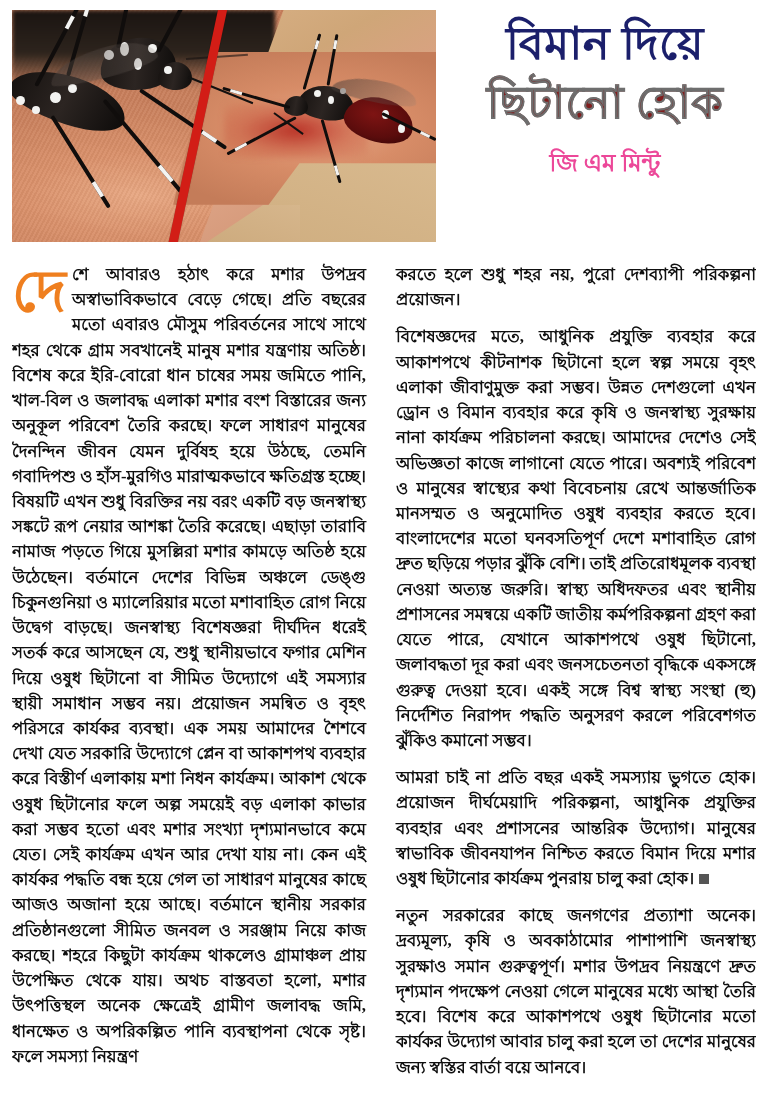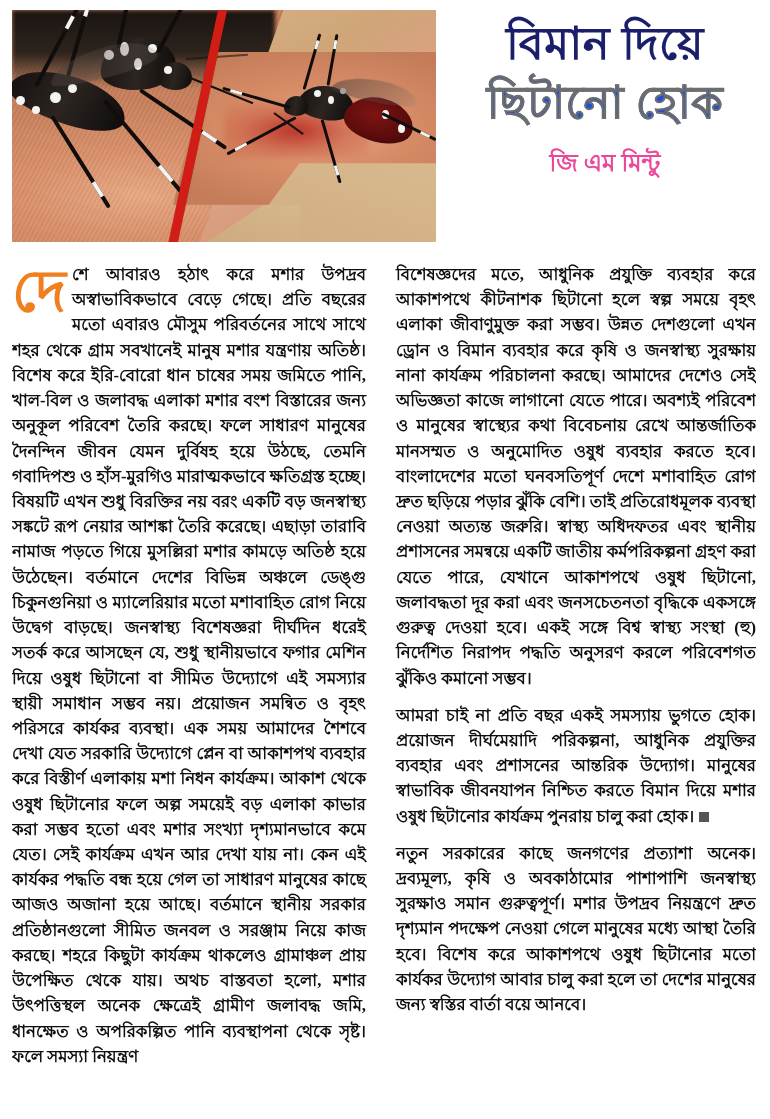--- a/index.html
+++ b/index.html
@@ -188,21 +188,21 @@
     color: #1b1f6b;
     font-size: 45px;
     margin: 2px 0 0 0;
   }
   .hl-2 {
     color: #111111;
     font-size: 45px;
     margin: 6px 0 0 0;
   }
   .hl-3 {
-    color: #1d4ed8;
+    color: #7f1d1d;
     font-size: 45px;
     margin: 6px 0 0 0;
     -webkit-text-stroke: 0.6px #6e6e6e;
   }
   .byline {
     margin-top: 14px;
     font-size: 24px;
     font-weight: 700;
     color: #ec4899;
   }
@@ -361,19 +361,20 @@
 
   <div class="columns">
 
     <div class="col col-left">
       <p><span class="dropcap">দে</span><span>শে আবারও হঠাৎ করে মশার উপদ্রব অস্বাভাবিকভাবে বেড়ে গেছে। প্রতি বছরের মতো এবারও মৌসুম পরিবর্তনের সাথে সাথে শহর থেকে গ্রাম সবখানেই মানুষ মশার যন্ত্রণায় অতিষ্ঠ। বিশেষ করে ইরি-বোরো ধান চাষের সময় জমিতে পানি, খাল-বিল ও জলাবদ্ধ এলাকা মশার বংশ বিস্তারের জন্য অনুকূল পরিবেশ তৈরি করছে। ফলে সাধারণ মানুষের দৈনন্দিন জীবন যেমন দুর্বিষহ হয়ে উঠছে, তেমনি গবাদিপশু ও হাঁস-মুরগিও মারাত্মকভাবে ক্ষতিগ্রস্ত হচ্ছে। বিষয়টি এখন শুধু বিরক্তির নয় বরং একটি বড় জনস্বাস্থ্য সঙ্কটে রূপ নেয়ার আশঙ্কা তৈরি করেছে। এছাড়া তারাবি নামাজ পড়তে গিয়ে মুসল্লিরা মশার কামড়ে অতিষ্ঠ হয়ে উঠেছেন। বর্তমানে দেশের বিভিন্ন অঞ্চলে ডেঙ্গু চিকুনগুনিয়া ও ম্যালেরিয়ার মতো মশাবাহিত রোগ নিয়ে উদ্বেগ বাড়ছে। জনস্বাস্থ্য বিশেষজ্ঞরা দীর্ঘদিন ধরেই সতর্ক করে আসছেন যে, শুধু স্থানীয়ভাবে ফগার মেশিন দিয়ে ওষুধ ছিটানো বা সীমিত উদ্যোগে এই সমস্যার স্থায়ী সমাধান সম্ভব নয়। প্রয়োজন সমন্বিত ও বৃহৎ পরিসরে কার্যকর ব্যবস্থা। এক সময় আমাদের শৈশবে দেখা যেত সরকারি উদ্যোগে প্লেন বা আকাশপথ ব্যবহার করে বিস্তীর্ণ এলাকায় মশা নিধন কার্যক্রম। আকাশ থেকে ওষুধ ছিটানোর ফলে অল্প সময়েই বড় এলাকা কাভার করা সম্ভব হতো এবং মশার সংখ্যা দৃশ্যমানভাবে কমে যেত। সেই কার্যক্রম এখন আর দেখা যায় না। কেন এই কার্যকর পদ্ধতি বন্ধ হয়ে গেল তা সাধারণ মানুষের কাছে আজও অজানা হয়ে আছে। বর্তমানে স্থানীয় সরকার প্রতিষ্ঠানগুলো সীমিত জনবল ও সরঞ্জাম নিয়ে কাজ করছে। শহরে কিছুটা কার্যক্রম থাকলেও গ্রামাঞ্চল প্রায় উপেক্ষিত থেকে যায়। অথচ বাস্তবতা হলো, মশার উৎপত্তিস্থল অনেক ক্ষেত্রেই গ্রামীণ জলাবদ্ধ জমি, ধানক্ষেত ও অপরিকল্পিত পানি ব্যবস্থাপনা থেকে সৃষ্ট। ফলে সমস্যা নিয়ন্ত্রণ</span></p>
     </div>
 
     <div class="col-gap"></div>
 
     <div class="col col-right">
+      <p>করতে হলে শুধু শহর নয়, পুরো দেশব্যাপী পরিকল্পনা প্রয়োজন।</p>
       <p>বিশেষজ্ঞদের মতে, আধুনিক প্রযুক্তি ব্যবহার করে আকাশপথে কীটনাশক ছিটানো হলে স্বল্প সময়ে বৃহৎ এলাকা জীবাণুমুক্ত করা সম্ভব। উন্নত দেশগুলো এখন ড্রোন ও বিমান ব্যবহার করে কৃষি ও জনস্বাস্থ্য সুরক্ষায় নানা কার্যক্রম পরিচালনা করছে। আমাদের দেশেও সেই অভিজ্ঞতা কাজে লাগানো যেতে পারে। অবশ্যই পরিবেশ ও মানুষের স্বাস্থ্যের কথা বিবেচনায় রেখে আন্তর্জাতিক মানসম্মত ও অনুমোদিত ওষুধ ব্যবহার করতে হবে। বাংলাদেশের মতো ঘনবসতিপূর্ণ দেশে মশাবাহিত রোগ দ্রুত ছড়িয়ে পড়ার ঝুঁকি বেশি। তাই প্রতিরোধমূলক ব্যবস্থা নেওয়া অত্যন্ত জরুরি। স্বাস্থ্য অধিদফতর এবং স্থানীয় প্রশাসনের সমন্বয়ে একটি জাতীয় কর্মপরিকল্পনা গ্রহণ করা যেতে পারে, যেখানে আকাশপথে ওষুধ ছিটানো, জলাবদ্ধতা দূর করা এবং জনসচেতনতা বৃদ্ধিকে একসঙ্গে গুরুত্ব দেওয়া হবে। একই সঙ্গে বিশ্ব স্বাস্থ্য সংস্থা (হু) নির্দেশিত নিরাপদ পদ্ধতি অনুসরণ করলে পরিবেশগত ঝুঁকিও কমানো সম্ভব।</p>
       <p><span>আমরা চাই না প্রতি বছর একই সমস্যায় ভুগতে হোক। প্রয়োজন দীর্ঘমেয়াদি পরিকল্পনা, আধুনিক প্রযুক্তির ব্যবহার এবং প্রশাসনের আন্তরিক উদ্যোগ।  মানুষের স্বাভাবিক জীবনযাপন নিশ্চিত করতে বিমান দিয়ে মশার ওষুধ ছিটানোর কার্যক্রম পুনরায় চালু করা হোক।</span><span class="endmark"></span></p>
       <p>নতুন সরকারের কাছে জনগণের প্রত্যাশা অনেক। দ্রব্যমূল্য, কৃষি ও অবকাঠামোর পাশাপাশি জনস্বাস্থ্য সুরক্ষাও সমান গুরুত্বপূর্ণ। মশার উপদ্রব নিয়ন্ত্রণে দ্রুত দৃশ্যমান পদক্ষেপ নেওয়া গেলে মানুষের মধ্যে আস্থা তৈরি হবে। বিশেষ করে আকাশপথে ওষুধ ছিটানোর মতো কার্যকর উদ্যোগ আবার চালু করা হলে তা দেশের মানুষের জন্য স্বস্তির বার্তা বয়ে আনবে।</p>
     </div>
 
   </div>
 </div>
 
 </body></html>

